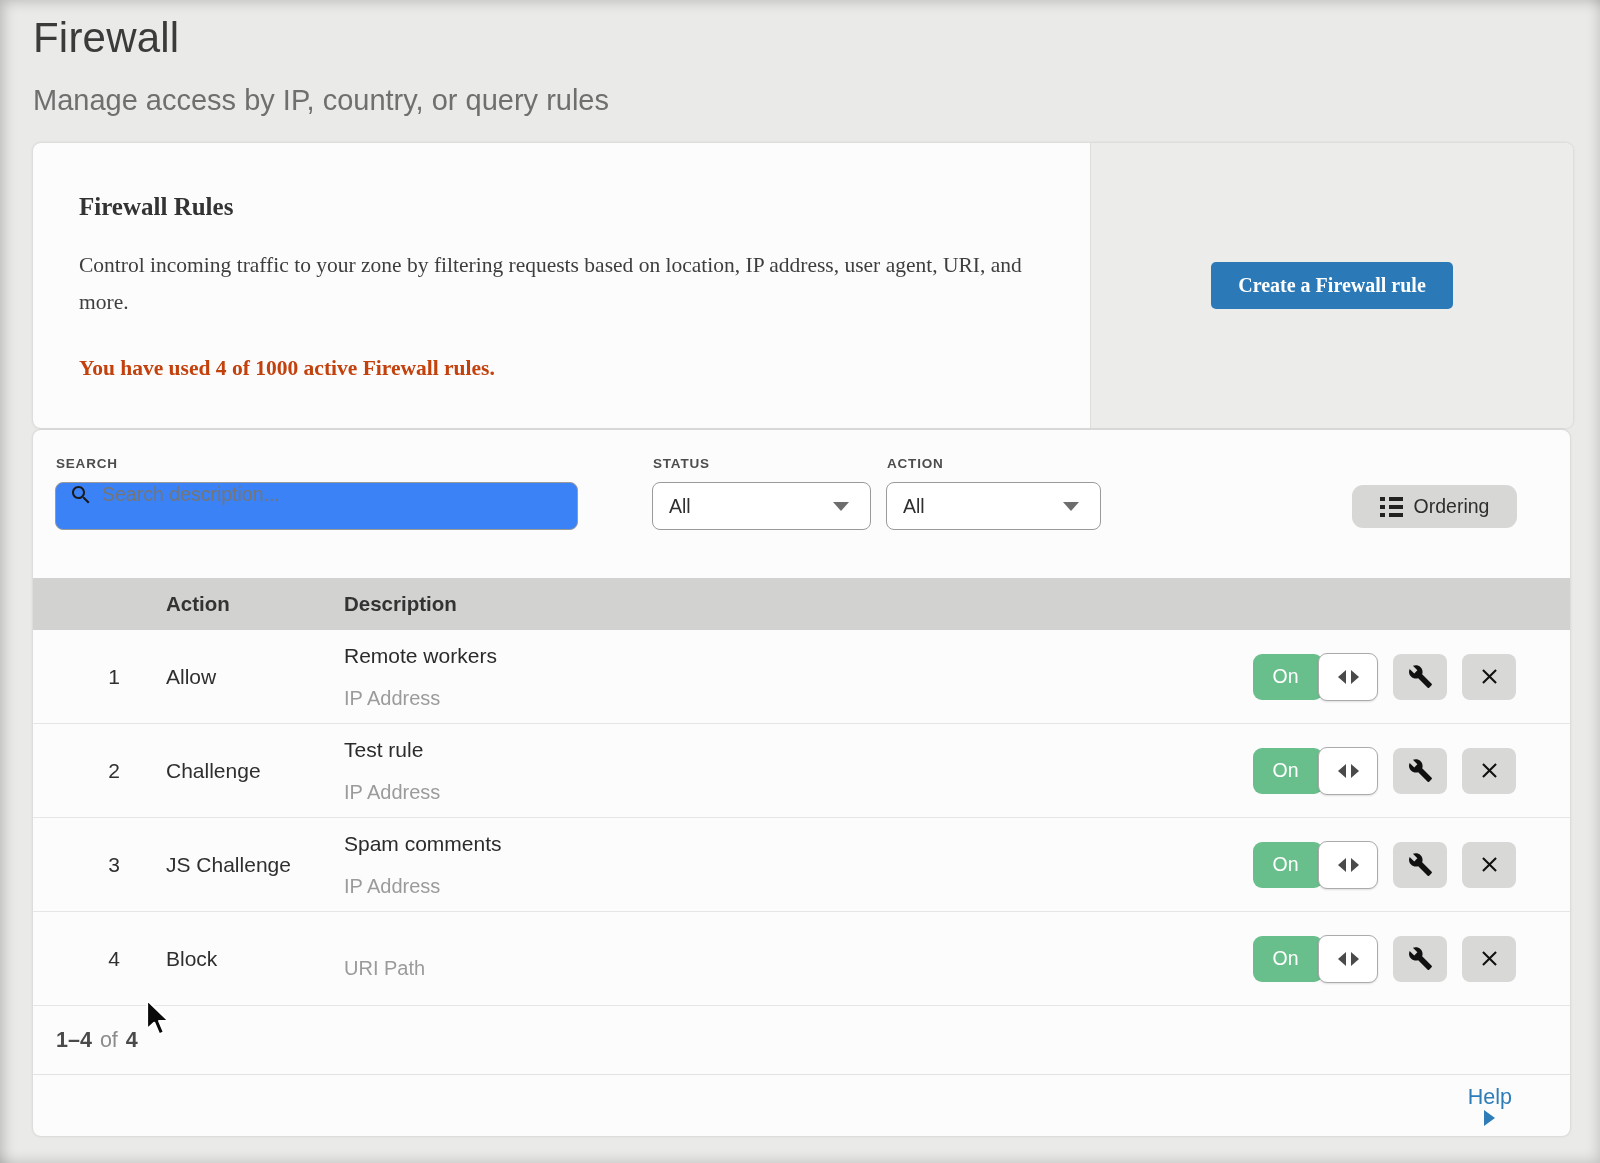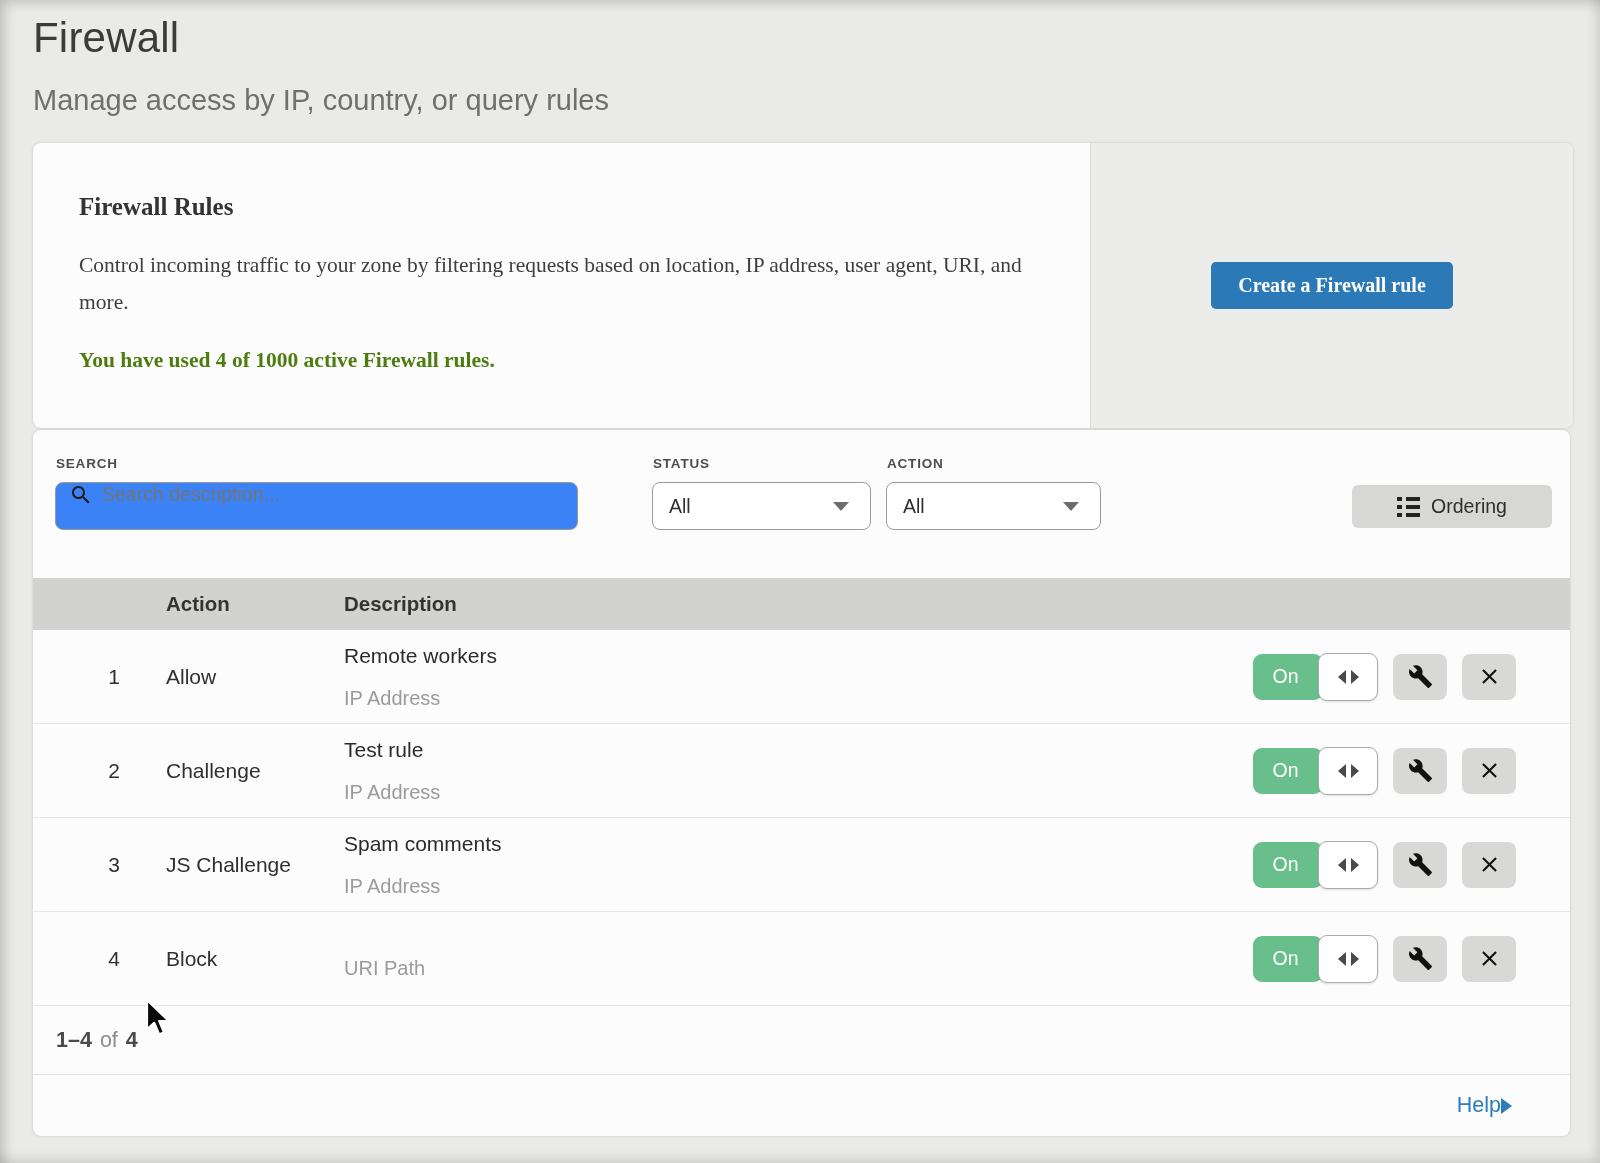--- a/index.html
+++ b/index.html
@@ -25,21 +25,21 @@
   
   .rules-card {
     position:absolute; left:33px; top:143px; width:1540px; height:285px;
     background:#fcfcfc; border-radius:8px;
     box-shadow:0 0 3px rgba(0,0,0,0.16);
     display:flex; overflow:hidden;font-family:Liberation Serif, serif;
   }
   .rules-card-left { width:1057px; padding:50px 60px 0 46px; }
   .rules-card-title { font-size:25px; font-weight:600; color:#333; }
   .rules-card-desc { margin-top:26px; font-size:21.5px; line-height:1.7; color:#3e3e3e; max-width:950px; }
-  .rules-card-usage { margin-top:28px; font-size:21.5px; font-weight:700; color:#4d7c0f; }
+  .rules-card-usage { margin-top:36px; font-size:21.5px; font-weight:700; color:#c2410c; }
   .rules-card-right {
     flex:1; background:#ececea; border-left:1px solid #dddddb;
     display:flex; align-items:center; justify-content:center;
   }
   .create-rule-btn {
     background:#2b7ab7; color:#fff; border:none; border-radius:5px;
     font-family:inherit; font-size:20px; font-weight:600;
     padding:12px 27px; cursor:pointer;
   }
 
@@ -79,22 +79,22 @@
     padding:0 21px 0 16px; font-size:19.5px; color:#2f2f2f; cursor:pointer;
   }
   .status-select { left:619px; width:219px; }
   .action-select { left:853px; width:215px; }
   .caret-down {
     width:0; height:0;
     border-left:8px solid transparent; border-right:8px solid transparent;
     border-top:9px solid #6d6d6d;
   }
   .ordering-btn {
-    position:absolute; left:1319px; top:55px; width:200px; height:43px;
-    background:#d7d7d5; border:none; border-radius:6px; cursor:pointer;
+    position:absolute; left:1319px; top:55px; width:165px; height:43px;
+    background:#d7d7d5; border:none; border-radius:11px; cursor:pointer;
     display:flex; align-items:center; justify-content:center; gap:11px;
     font-family:inherit; font-size:19.5px; color:#2e2e2e;
   }
   .ordering-icon { display:flex; flex-direction:column; gap:4px; }
   .ordering-icon i { display:flex; gap:4px; align-items:center; }
   .ordering-icon i b { width:5px; height:4px; background:#222; }
   .ordering-icon i s { width:14px; height:4px; background:#222; display:block; }
 
   
   .table-head {
@@ -141,21 +141,21 @@
   
   .pagination-row { height:68px; display:flex; align-items:center; padding-left:23px; font-size:21.5px; }
   .page-range, .page-total { font-weight:700; color:#4a4a4a; }
   .page-of { color:#8c8c8c; margin:0 8px; }
   .card-footer {
     height:62px; border-top:1px solid #e3e3e1;
     display:flex; align-items:center; justify-content:flex-end; padding-right:58px;
   }
   .help-link {
     color:#2e7cb8; font-size:21.5px; text-decoration:none; cursor:pointer;
-    display:flex; align-items:center; gap:0;
+    display:flex; align-items:center; gap:0;flex-direction:column;
   }
   .help-arrow {
     width:0; height:0;
     border-top:8px solid transparent; border-bottom:8px solid transparent;
     border-left:11px solid #2e7cb8;
   }
 
   .cursor { position:absolute; left:145px; top:998px; z-index:60; pointer-events:none; }
 </style>
 </head>

